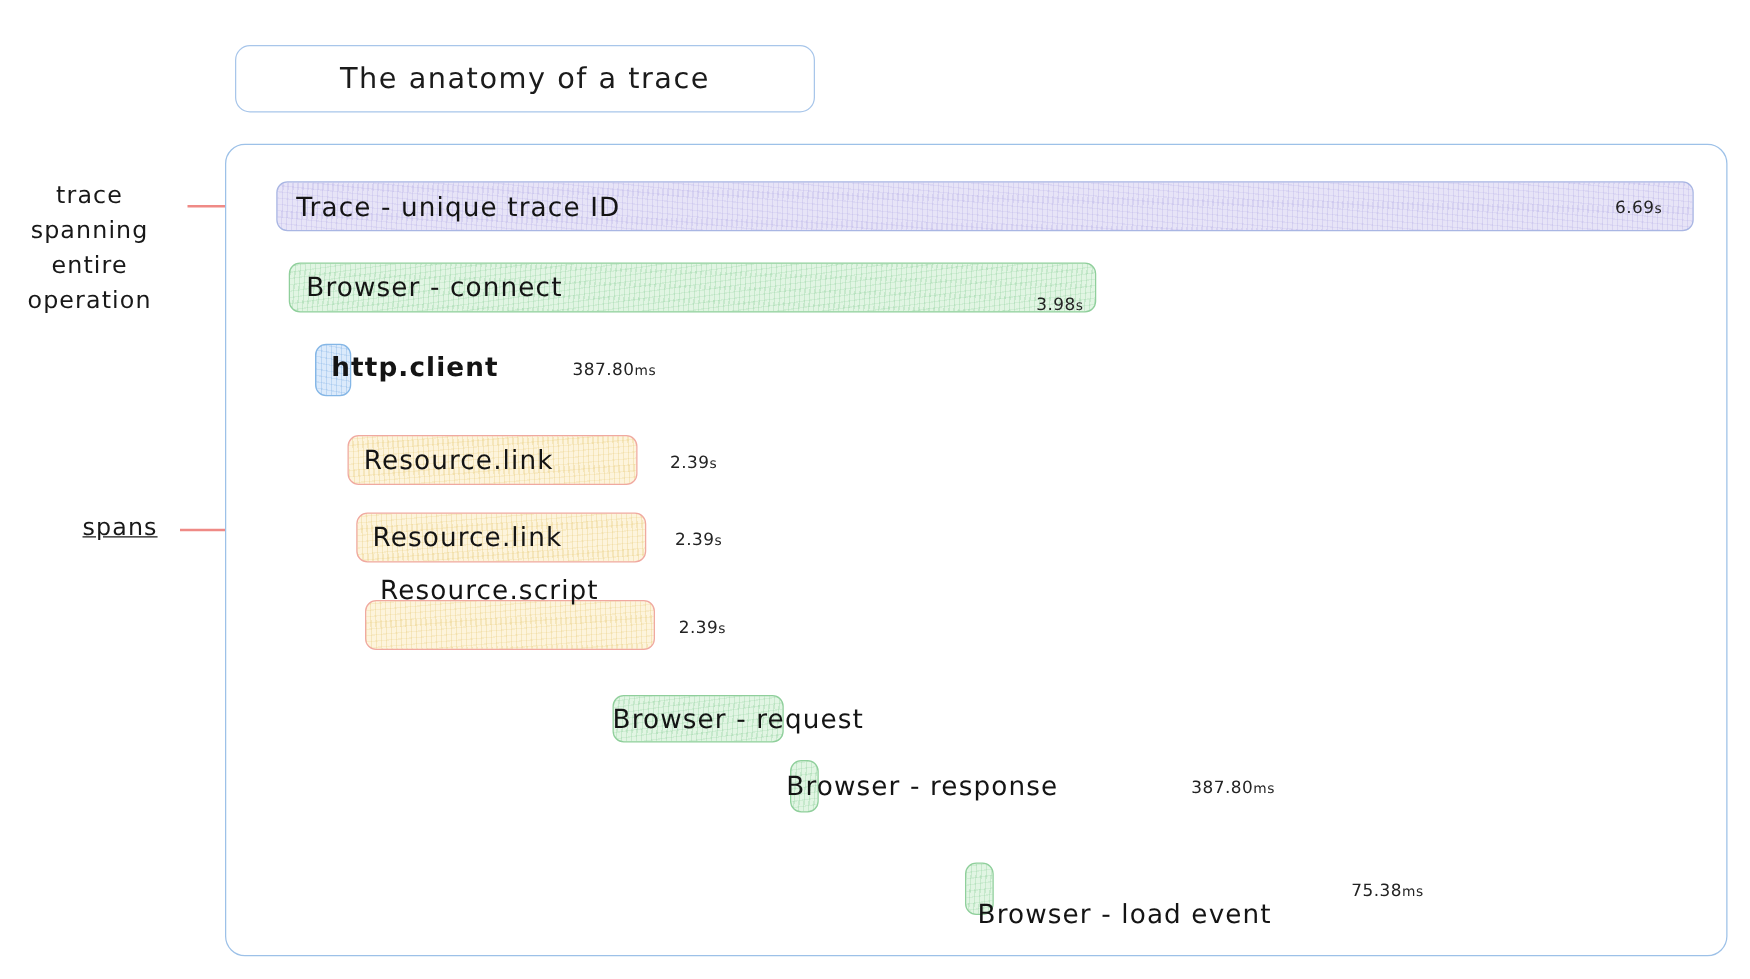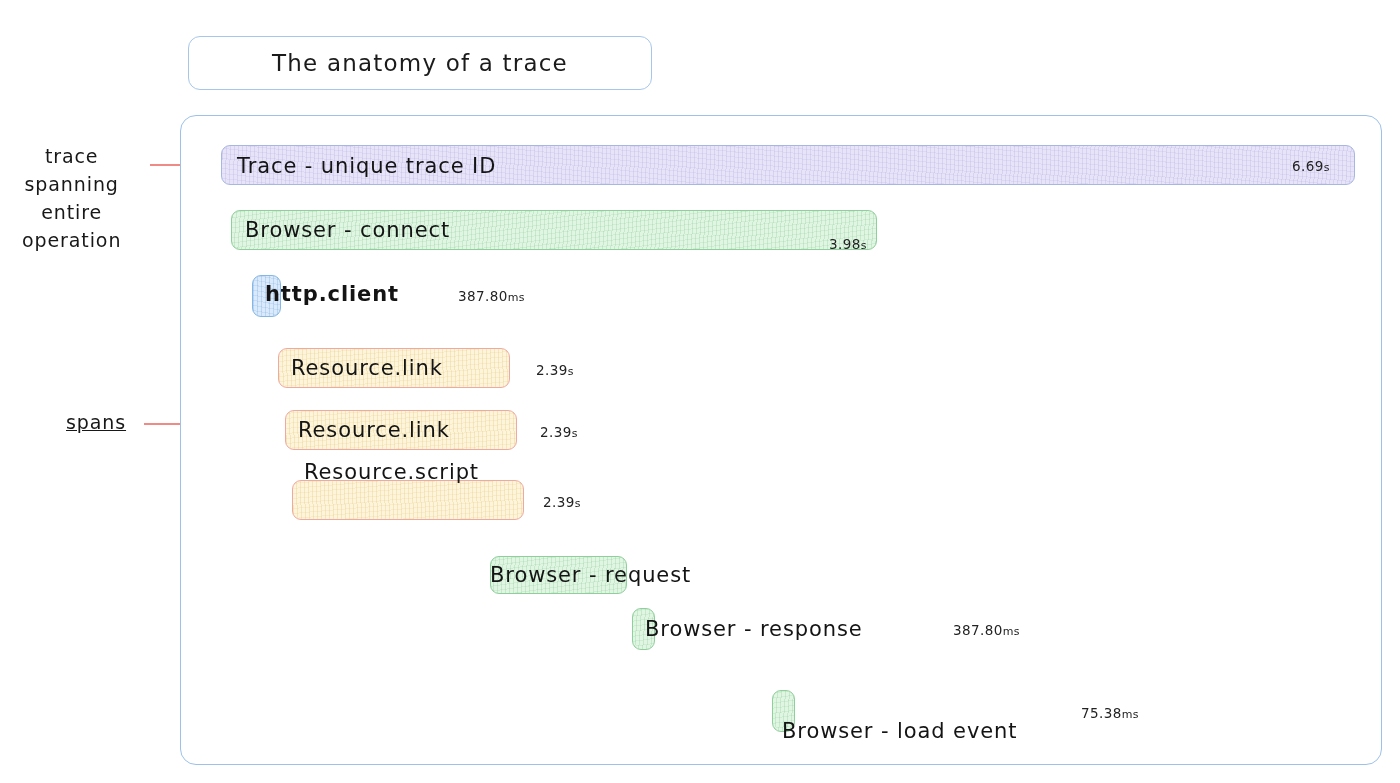--- a/index.html
+++ b/index.html
@@ -174,18 +174,18 @@
 <div class="bar-duration" style="left:540px; top:426px;"><span>2.39</span><span class="dur-unit">s</span></div>
 
 <div class="bar fill-yellow" style="left:292px; top:480px; width:232px; height:40px;"></div>
 <div class="bar-label" style="left:304px; top:462px;">Resource.script</div>
 <div class="bar-duration" style="left:543px; top:496px;"><span>2.39</span><span class="dur-unit">s</span></div>
 
 <div class="bar fill-green" style="left:490px; top:556px; width:137px; height:38px;"></div>
 <div class="bar-label" style="left:490px; top:565px;">Browser - request</div>
 
 <div class="bar fill-green" style="left:632px; top:608px; width:23px; height:42px;"></div>
-<div class="bar-label" style="left:645px; top:619px;">Browser - response</div>
+<div class="bar-label" style="left:629px; top:619px;">Browser - response</div>
 <div class="bar-duration" style="left:953px; top:624px;"><span>387.80</span><span class="dur-unit">ms</span></div>
 
 <div class="bar fill-green" style="left:772px; top:690px; width:23px; height:42px;"></div>
 <div class="bar-label" style="left:782px; top:721px;text-align:center;">Browser - load event</div>
 <div class="bar-duration" style="left:1081px; top:707px;"><span>75.38</span><span class="dur-unit">ms</span></div>
 
 </body></html>

